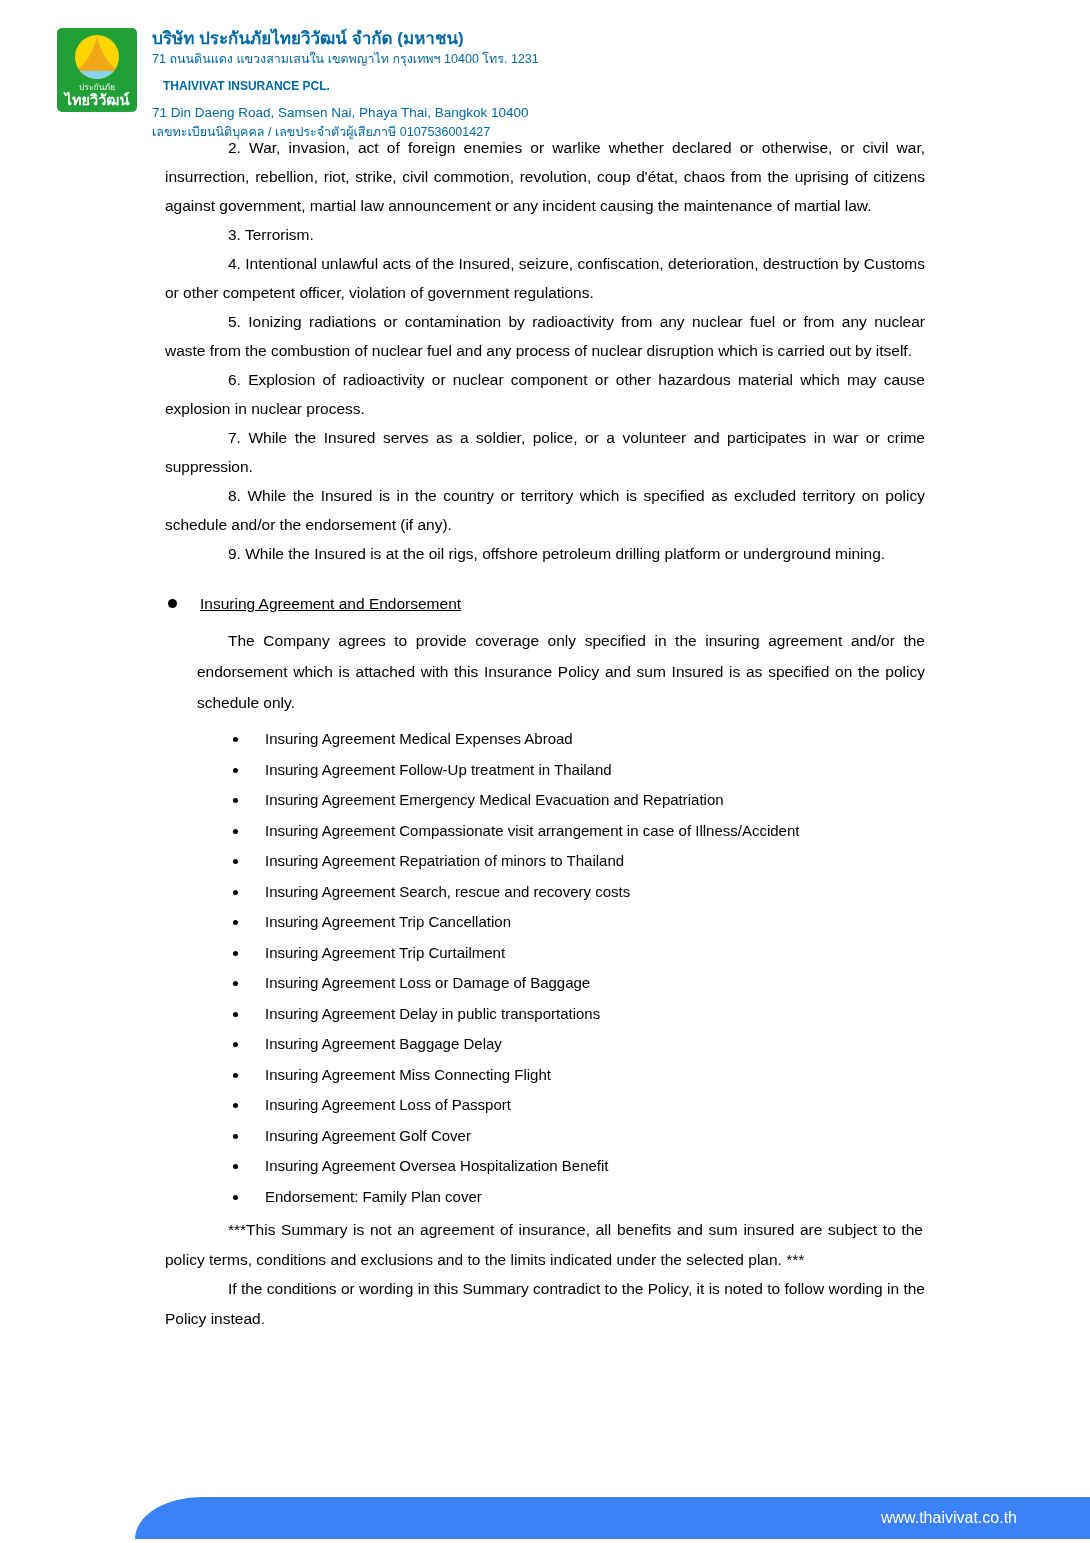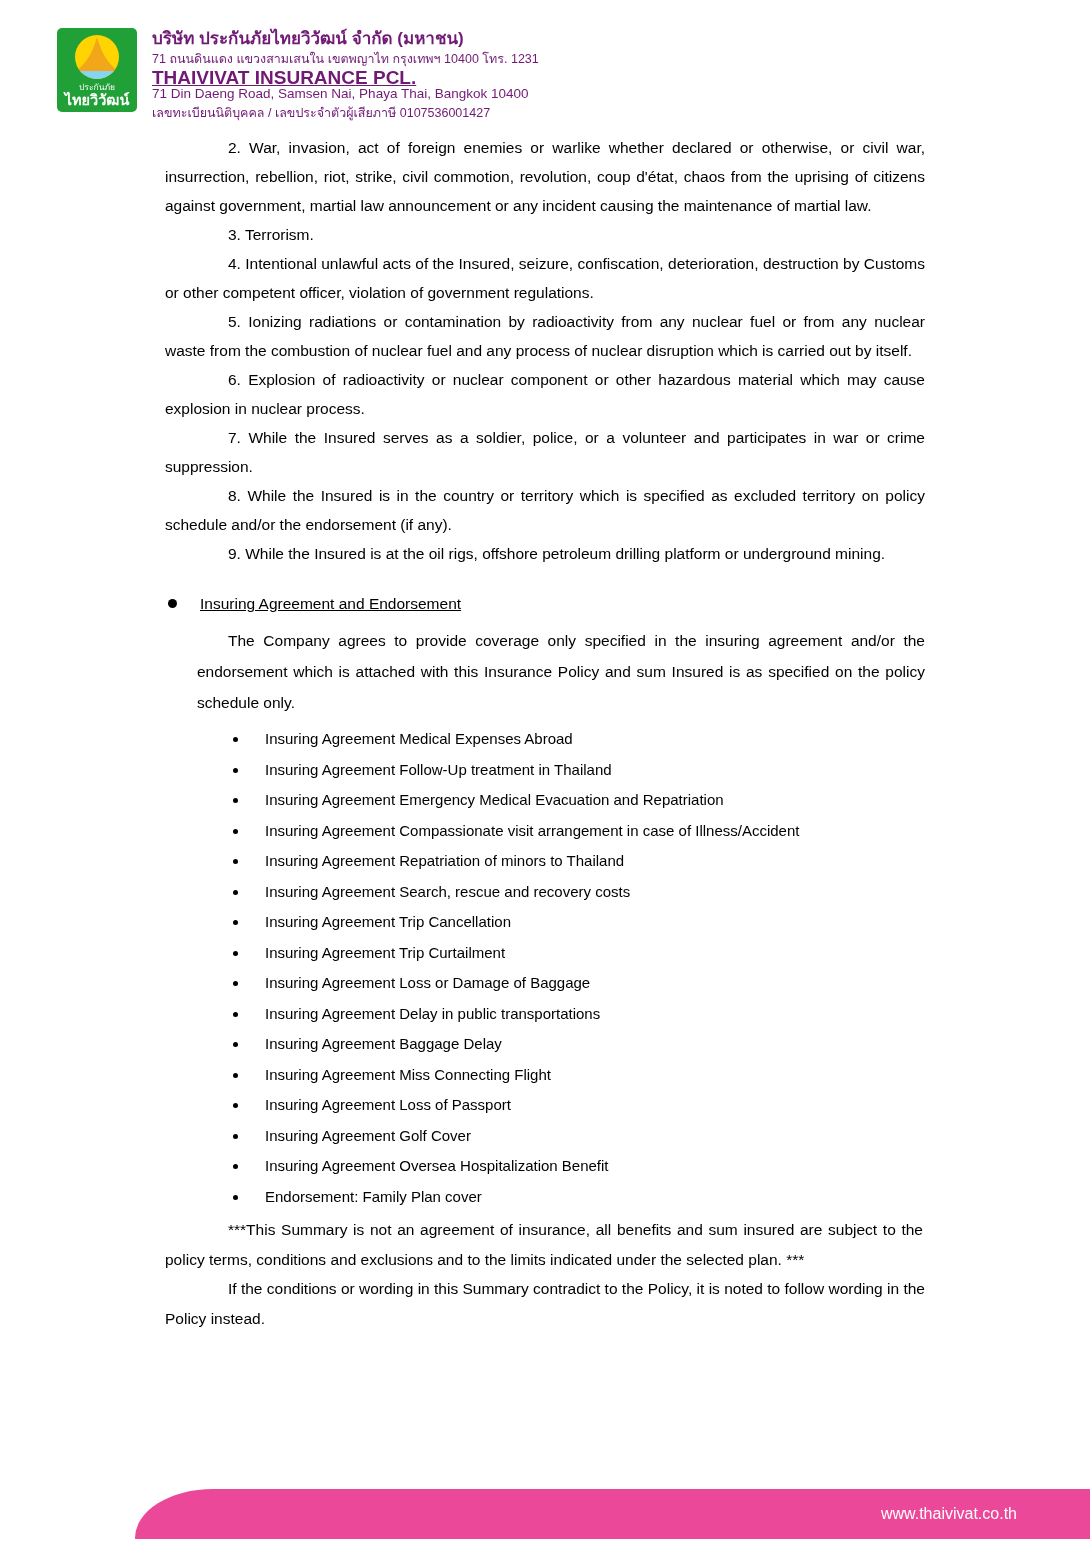--- a/index.html
+++ b/index.html
@@ -25,39 +25,38 @@
     align-items: flex-start;
   }
   .logo-box {
     width: 80px;
     height: 94px;
     flex: 0 0 auto;
   }
   .header-text {
     margin-left: 15px;
     padding-top: 0;
-    color: #701a75;
+    color: #0369a1;
   }
   .company-thai {
     font-size: 17px;
     font-weight: bold;
     line-height: 21px;
     margin: 0 0 2px 0;
   }
   .address-thai {
     font-size: 12.5px;
     line-height: 16px;
     margin: 0 0 3px 0;
   }
   .company-en {
-    font-size: 19px;
+    font-size: 12px;
     font-weight: bold;
     line-height: 16px;
-    margin: 0;
-    text-decoration: underline;
+    margin: 11px;
   }
   .address-en {
     font-size: 13.5px;
     line-height: 16px;
     margin: 0 0 3px 0;
   }
   .registration {
     font-size: 12.5px;
     line-height: 16px;
     margin: 0;
@@ -137,22 +136,22 @@
     text-indent: 63px;
     margin: 0;
   }
 
   
   .footer-band {
     position: absolute;
     left: 135px;
     right: 0;
     bottom: 4px;
-    height: 50px;
-    background: #ec4899;
+    height: 42px;
+    background: #3b82f6;
     border-top-left-radius: 78px 49px;
   }
   .footer-url {
     position: absolute;
     right: 73px;
     top: 50%;
     transform: translateY(-50%);
     color: #ffffff;
     font-size: 16px;
   }

